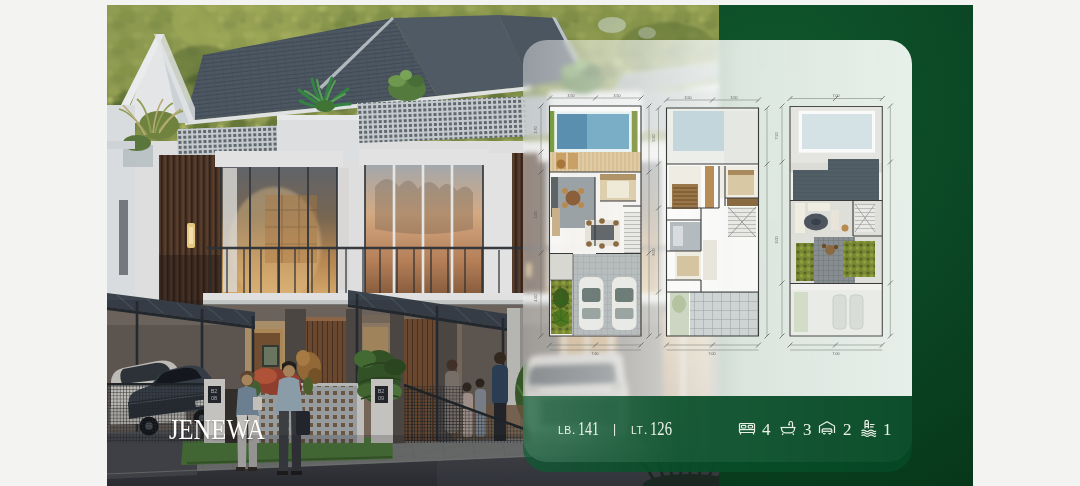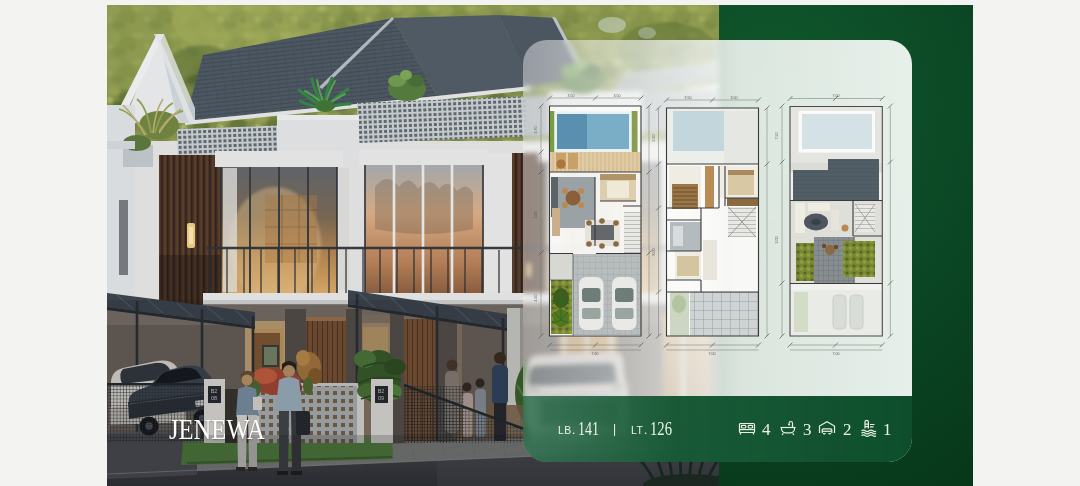--- a/index.html
+++ b/index.html
@@ -4,21 +4,21 @@
 <style>
 html,body{margin:0;padding:0}
 body{width:1080px;height:486px;position:relative;background:#f3f3f2;font-family:"Liberation Sans",sans-serif;overflow:hidden}
 #photo{position:absolute;left:107px;top:5px;width:612px;height:481px;overflow:hidden;background:#7b8d3f}
 #photo svg{filter:blur(0.6px) saturate(0.92)}
 #green{position:absolute;left:719px;top:5px;width:254px;height:481px;
  background:radial-gradient(ellipse 150% 90% at 22% 20%, #10582d 0%, #0c4a26 45%, #094020 75%, #073819 100%)}
 #card{position:absolute;left:523px;top:40px;width:389px;height:422px;border-radius:24px;
  background:linear-gradient(90deg, rgba(252,253,252,0.42) 0%, rgba(252,253,252,0.55) 20%, rgba(250,252,250,0.74) 40%, rgba(248,251,248,0.88) 56%, rgba(245,250,246,0.94) 100%);
  -webkit-backdrop-filter: blur(2.5px); backdrop-filter: blur(2.5px)}
-#bar{position:absolute;left:523px;top:396px;width:389px;height:66px;border-radius:0 0 24px 24px;
+#bar{position:absolute;left:523px;top:396px;width:389px;height:76px;border-radius:0 0 24px 24px;
  background:linear-gradient(90deg, rgba(14,92,52,0.70) 0%, rgba(8,78,41,0.92) 40%, rgba(6,72,37,0.97) 100%)}
 #jenewa{position:absolute;left:169px;top:412px;color:#fdfdfb;font-family:"Liberation Serif",serif;
  font-size:30px;letter-spacing:0px;transform:scaleX(0.82);transform-origin:0 0;text-shadow:0 1px 2px rgba(0,0,0,0.3)}
 </style>
 </head>
 <body>
 <div id="photo">
 <svg width="612" height="481" viewBox="0 0 612 481" xmlns="http://www.w3.org/2000/svg">
 <defs>
 <pattern id="leaf" width="37" height="27" patternUnits="userSpaceOnUse">

